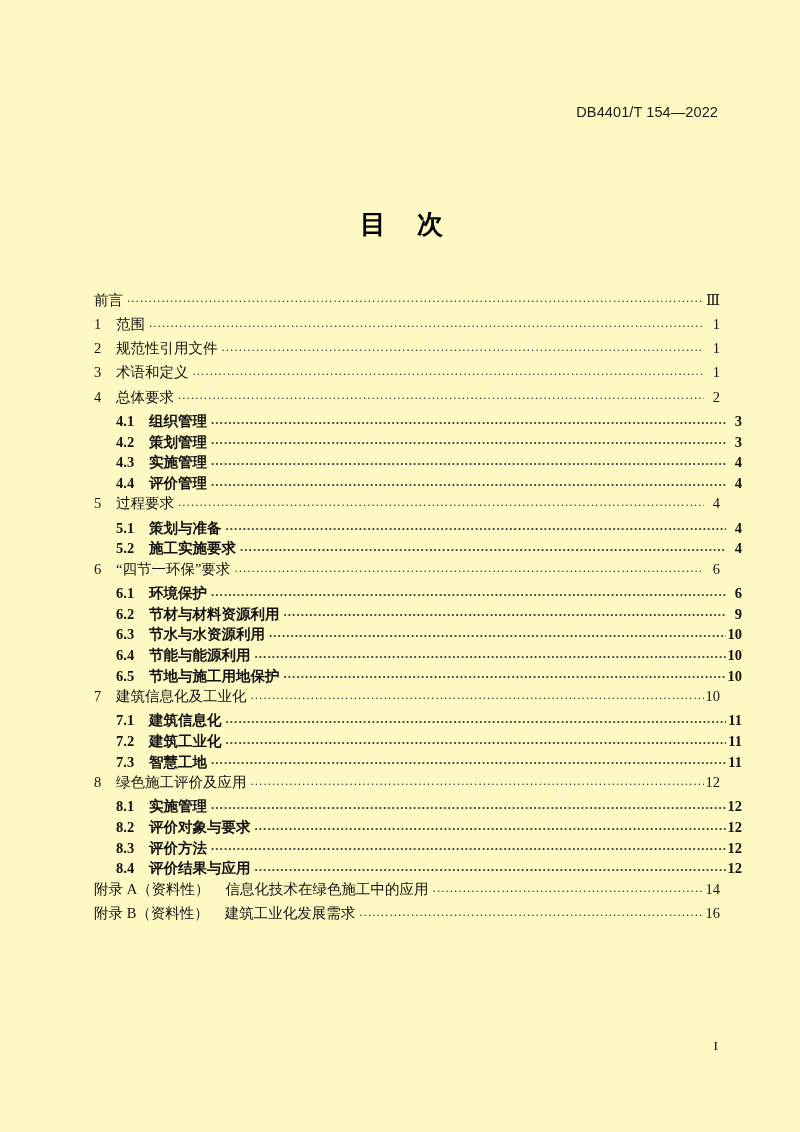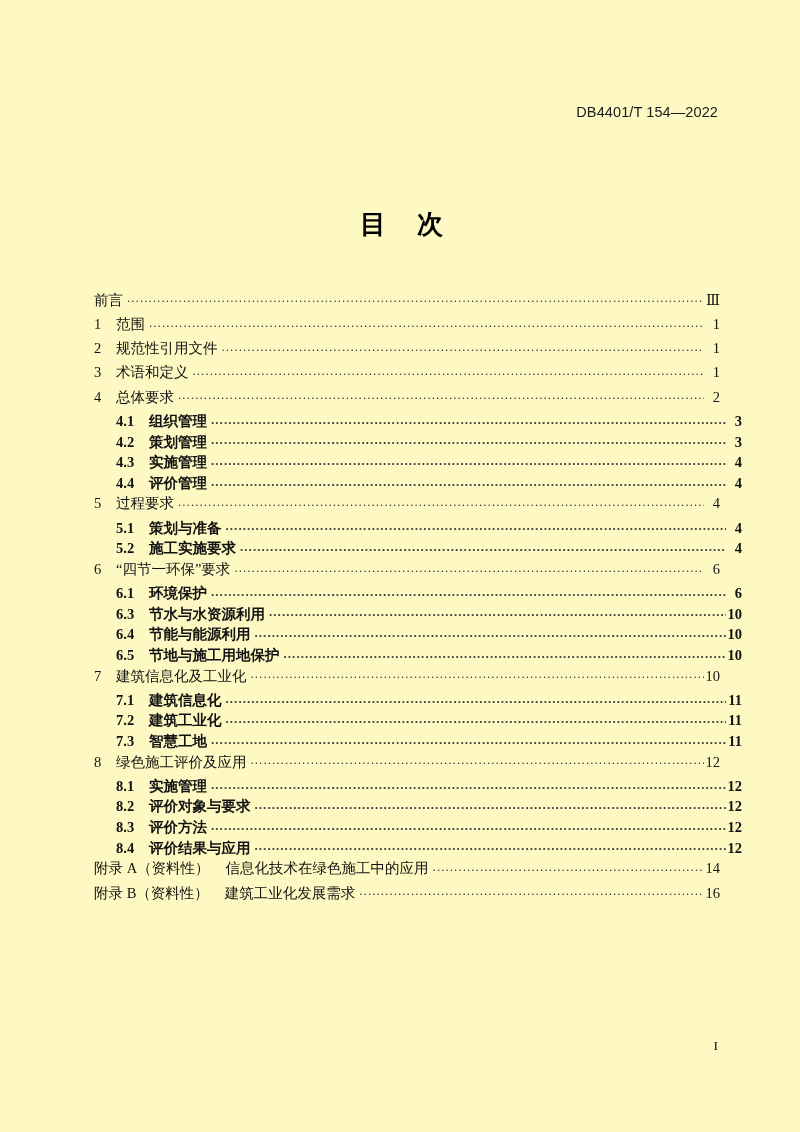--- a/index.html
+++ b/index.html
@@ -218,20 +218,26 @@
         <span class="leader"></span>
         <span class="pageno">6</span>
       </div>
       <div class="toc-entry lvl2">
         <span class="num">6.1</span>
         <span class="label">环境保护</span>
         <span class="leader"></span>
         <span class="pageno">6</span>
       </div>
       <div class="toc-entry lvl2">
+        <span class="num">6.2</span>
+        <span class="label">节材与材料资源利用</span>
+        <span class="leader"></span>
+        <span class="pageno">9</span>
+      </div>
+      <div class="toc-entry lvl2">
         <span class="num">6.3</span>
         <span class="label">节水与水资源利用</span>
         <span class="leader"></span>
         <span class="pageno">10</span>
       </div>
       <div class="toc-entry lvl2">
         <span class="num">6.4</span>
         <span class="label">节能与能源利用</span>
         <span class="leader"></span>
         <span class="pageno">10</span>

